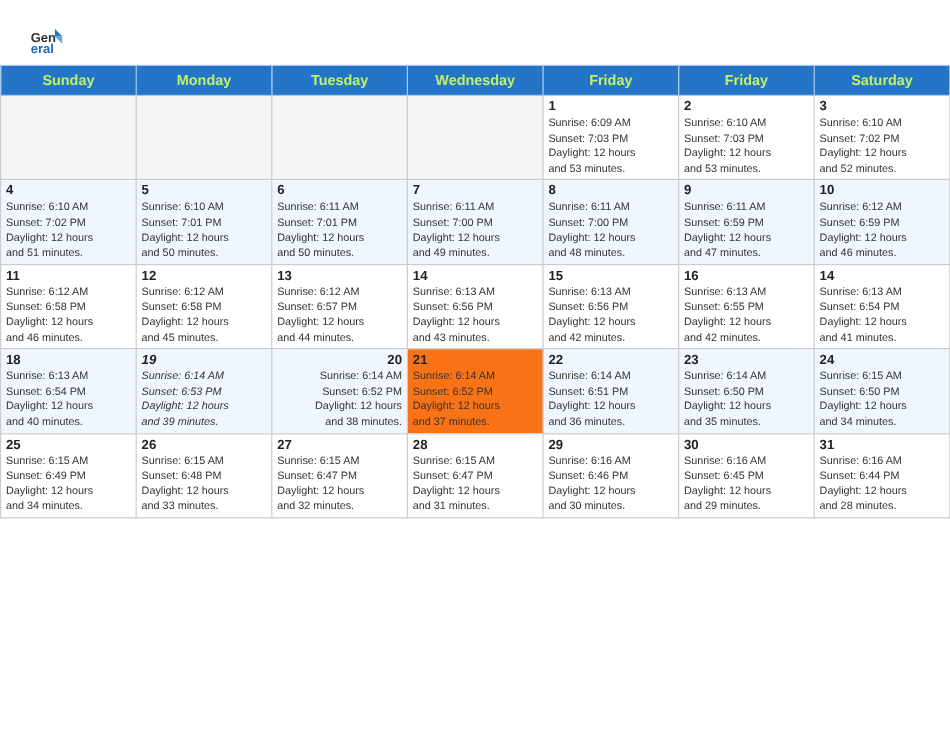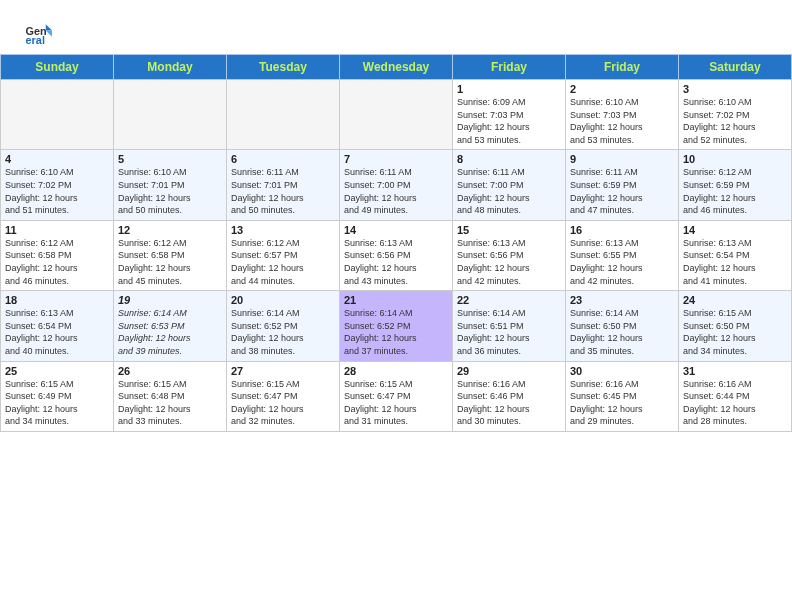--- a/index.html
+++ b/index.html
@@ -259,28 +259,28 @@
 Daylight: 12 hours
 and 40 minutes.</div>
         </td>
         <td style="background: rgb(240, 246, 255); font-style: italic;">
           <span class="day-number">19</span>
           <div class="day-info" style="white-space: pre-line;">Sunrise: 6:14 AM
 Sunset: 6:53 PM
 Daylight: 12 hours
 and 39 minutes.</div>
         </td>
-        <td style="background: rgb(240, 246, 255);">
+        <td style="background: rgb(240, 246, 255); text-align: right;">
           <span class="day-number">20</span>
           <div class="day-info" style="white-space: pre-line;">Sunrise: 6:14 AM
 Sunset: 6:52 PM
 Daylight: 12 hours
 and 38 minutes.</div>
         </td>
-        <td style="background: #c4b5fd;">
+        <td style="background: #f97316;">
           <span class="day-number">21</span>
           <div class="day-info" style="white-space: pre-line;">Sunrise: 6:14 AM
 Sunset: 6:52 PM
 Daylight: 12 hours
 and 37 minutes.</div>
         </td>
         <td style="background: rgb(240, 246, 255);">
           <span class="day-number">22</span>
           <div class="day-info" style="white-space: pre-line;">Sunrise: 6:14 AM
 Sunset: 6:51 PM

